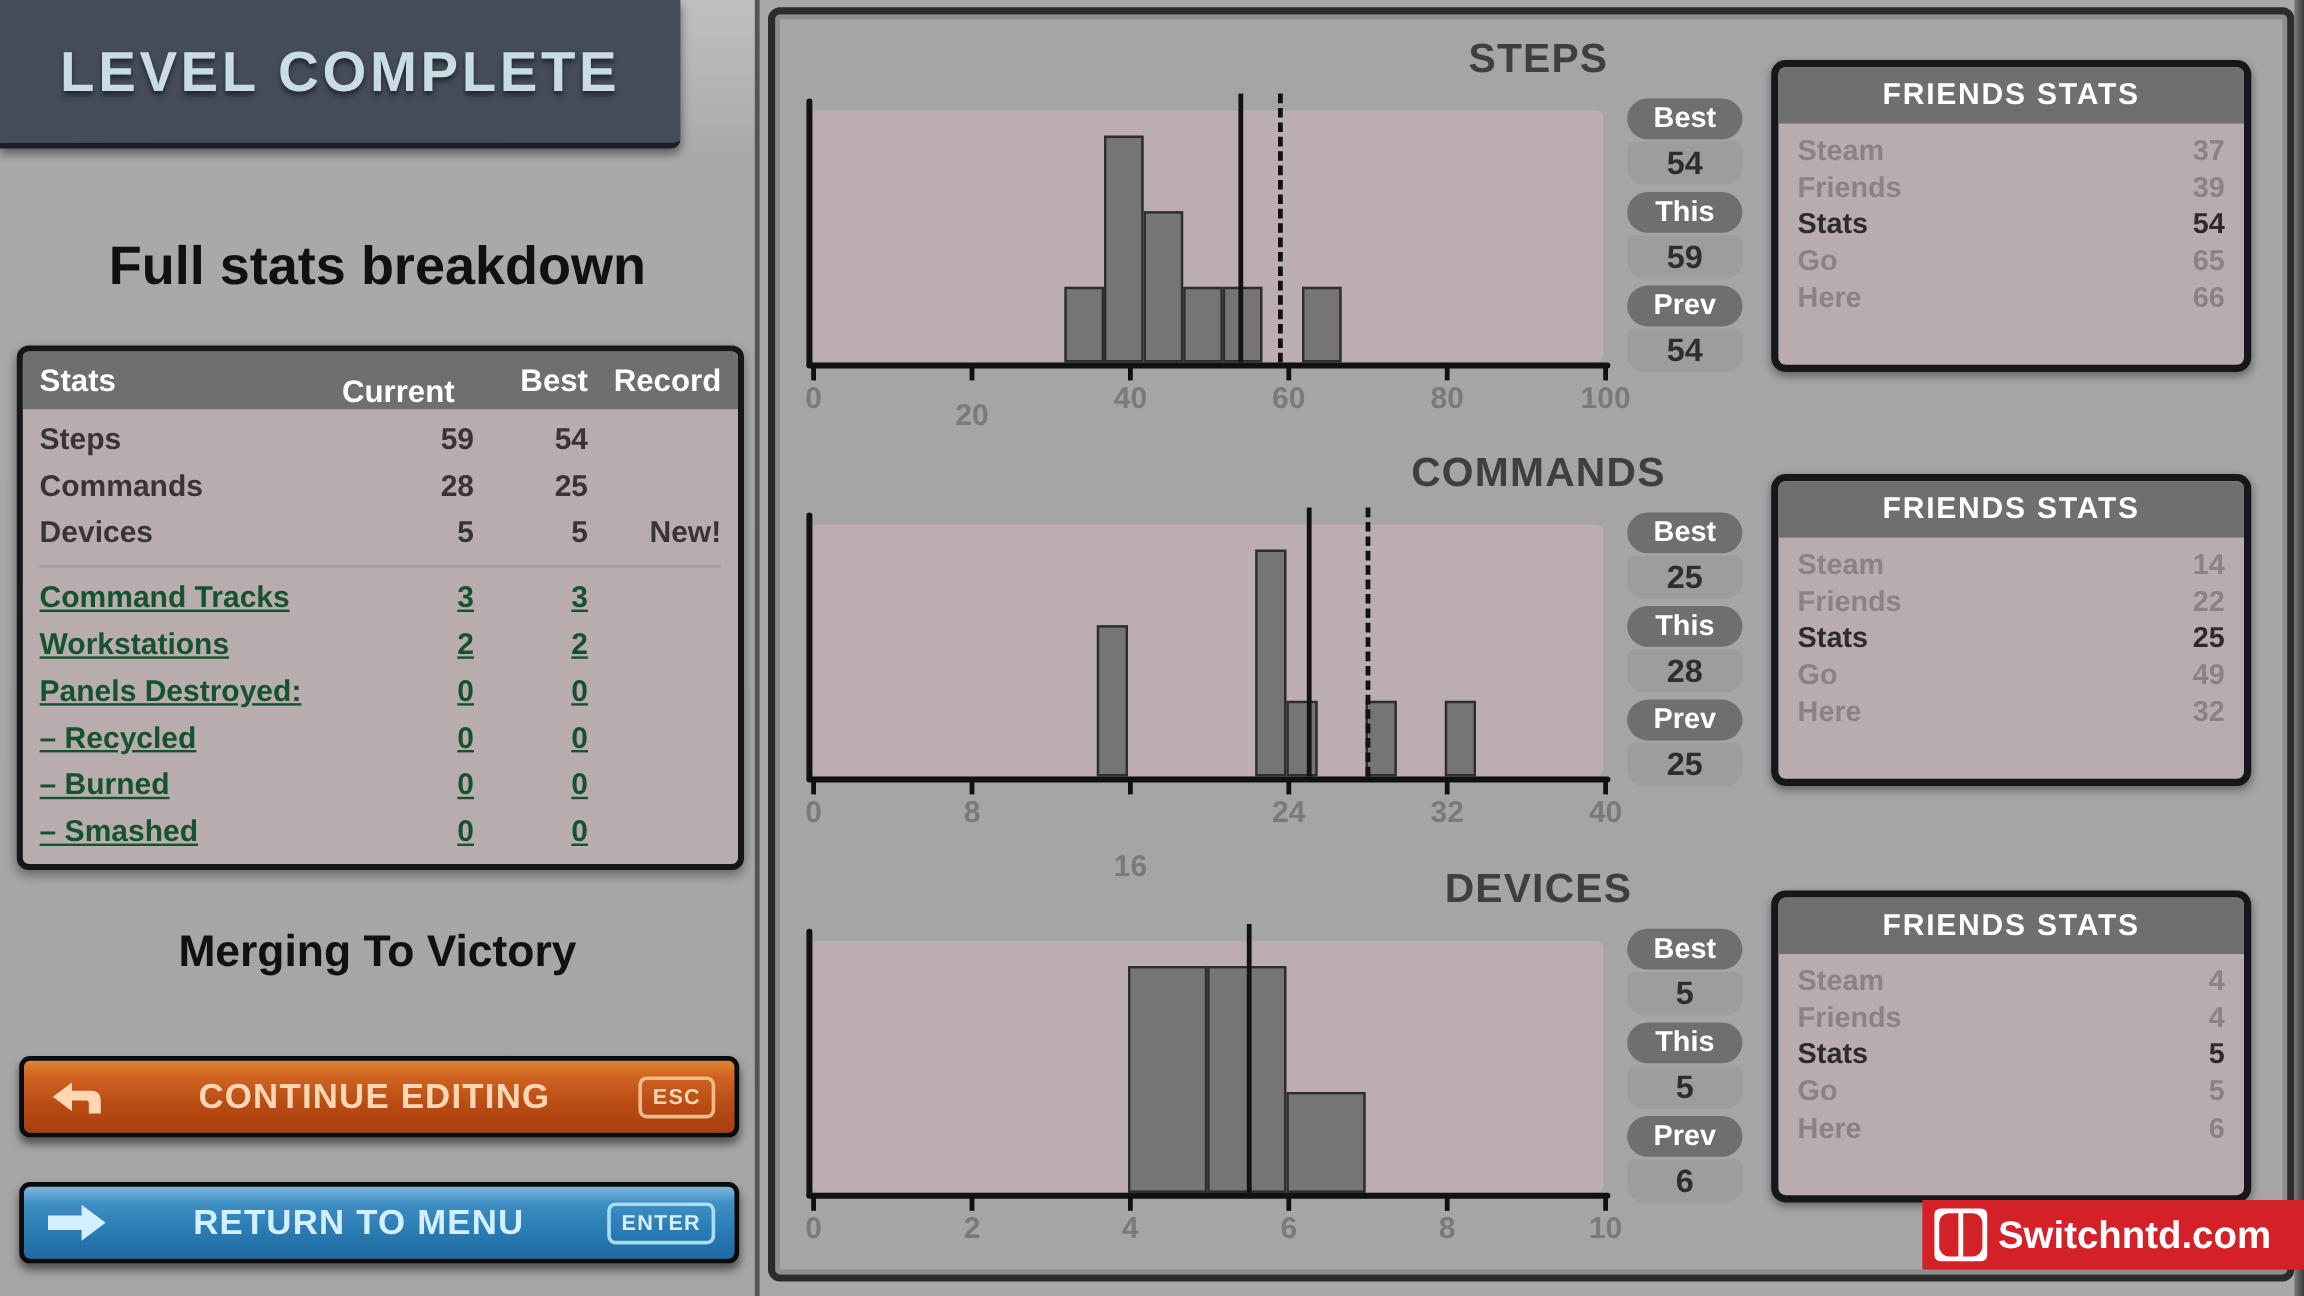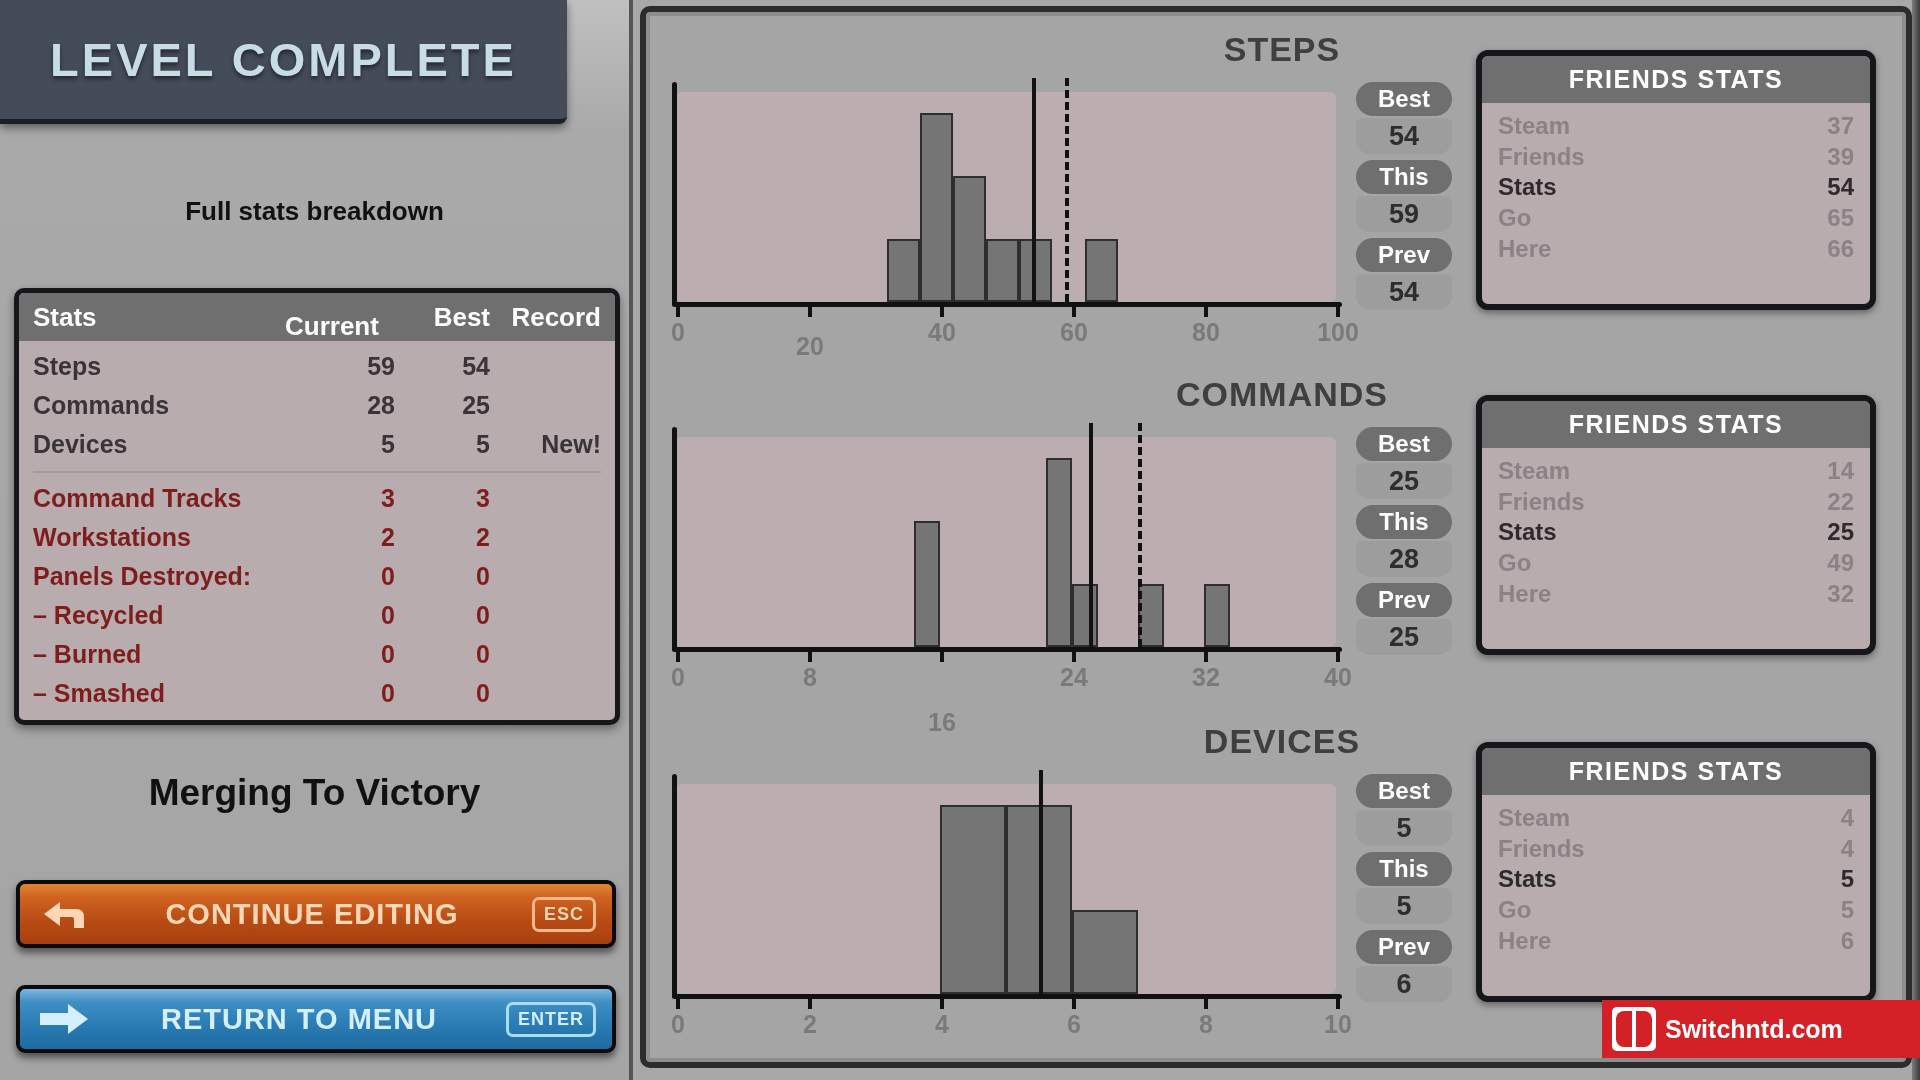--- a/index.html
+++ b/index.html
@@ -25,21 +25,21 @@
     display:flex; align-items:center; justify-content:center;
     box-shadow:0 4px 8px rgba(0,0,0,.45);
   }
   .title-bar .t {
     color:#c8dce6; font-size:47px; font-weight:bold;
     letter-spacing:3px;
     text-shadow:0 3px 4px rgba(0,0,0,.5);
   }
   .subtitle {
     position:absolute; left:0; top:196px; width:629px;
-    text-align:center; font-size:26px; font-weight:bold; color:#111;
+    text-align:center; font-size:45px; font-weight:bold; color:#111;
   }
 
   
   .stats-card {
     position:absolute; left:14px; top:288px; width:606px; height:437px;
     background:#b9acae;
     border:5px solid #15171a;
     border-radius:10px;
     overflow:hidden;
     box-shadow:0 4px 10px rgba(0,0,0,.4);
@@ -52,21 +52,21 @@
   .stats-head .c-name { flex:0 0 252px; }
   .stats-head .c-cur  { flex:0 0 110px; text-align:left;margin-top:18px; }
   .stats-head .c-best { flex:0 0 95px;  text-align:right; }
   .stats-head .c-rec  { flex:1;         text-align:right; }
 
   .stats-body { padding:6px 14px 0 14px; }
   .srow {
     display:flex; align-items:center; height:39px;
     font-size:25px; font-weight:bold; color:#3a3438;
   }
-  .srow.dim { color:#7f1d1d; }
+  .srow.dim { color:#14532d;text-decoration:underline; }
   .srow .c-name { flex:0 0 252px; }
   .srow .c-cur  { flex:0 0 110px; text-align:right; }
   .srow .c-best { flex:0 0 95px;  text-align:right; }
   .srow .c-rec  { flex:1;         text-align:right; padding-left:8px;}
   .srow-divider { height:2px; background:#a79a9d; margin:7px 0 6px 0; }
 
   .level-name {
     position:absolute; left:0; top:772px; width:629px;
     text-align:center; font-size:37px; font-weight:bold; color:#111;
   }
@@ -184,21 +184,21 @@
     position:relative; flex:0 0 44px;
   }
   .wm-logo:before {
     content:""; position:absolute; left:4px; top:4px; width:16px; height:36px;
     background:#d42027; border-radius:8px 0 0 8px;
   }
   .wm-logo:after {
     content:""; position:absolute; right:4px; top:4px; width:16px; height:36px;
     background:#d42027; border-radius:0 8px 8px 0;
   }
-  .wm-text { color:#fff; font-size:25px; font-weight:bold; }
+  .wm-text { color:#fff; font-size:32px; font-weight:bold; }
 
   
   .edge-strip {
     position:absolute; right:0; top:0; width:8px; height:1080px;
     background:linear-gradient(90deg,#7a7a7a,#3b3b3b);
   }
 </style>
 </head>
 <body>
 

